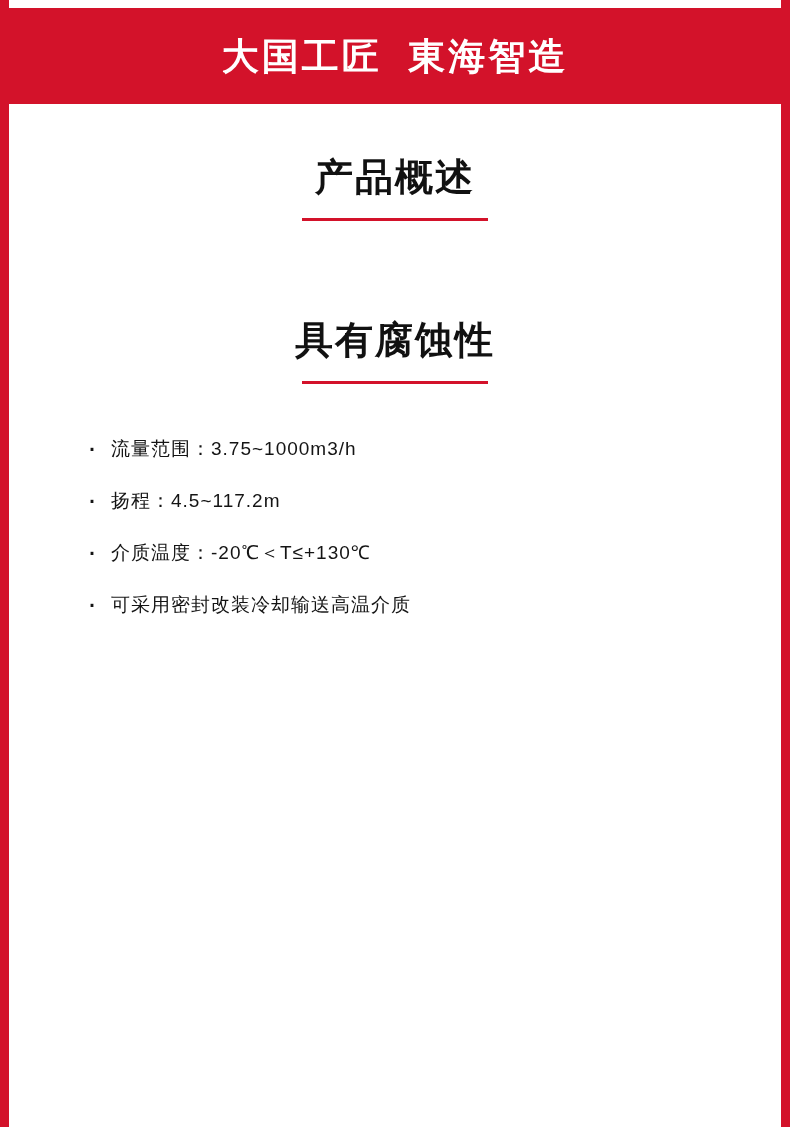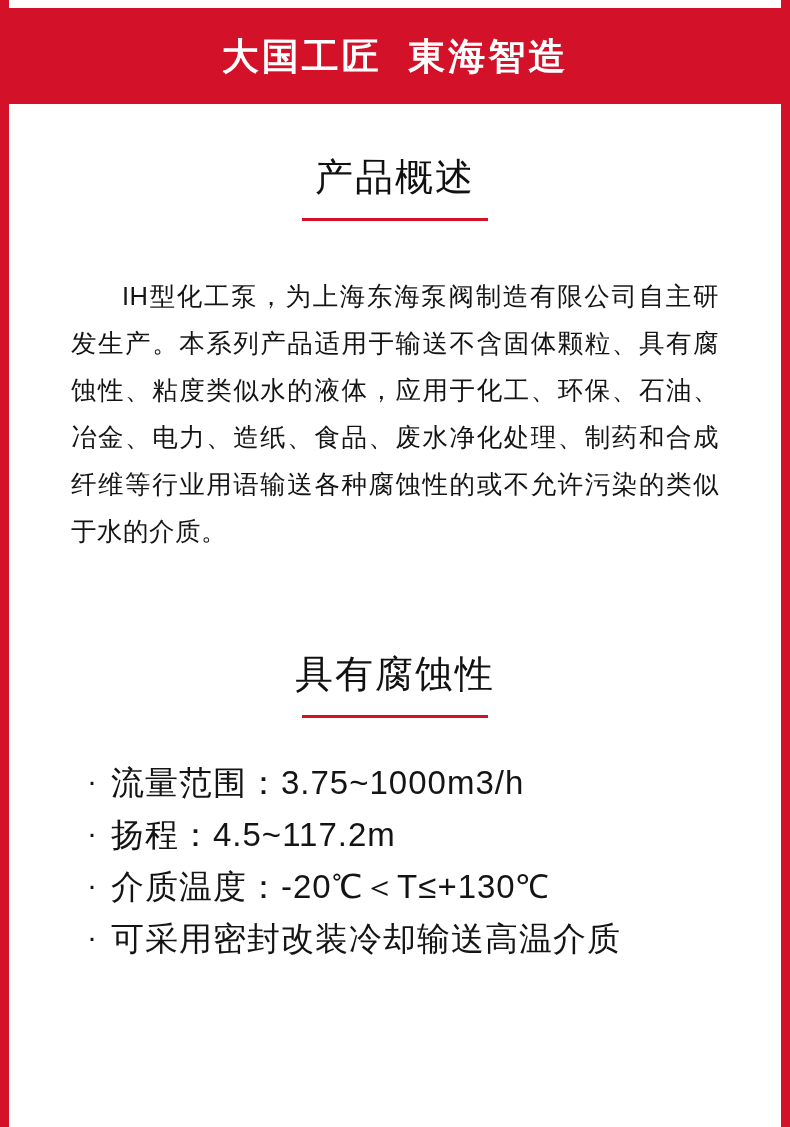--- a/index.html
+++ b/index.html
@@ -53,21 +53,21 @@
     left: 0;
     right: 0;
     bottom: 0;
     padding: 0 62px;
     box-sizing: border-box;
   }
 
   .section-heading {
     text-align: center;
     font-size: 38px;
-    font-weight: normal;
+    font-weight: bold;
     color: #111111;
     letter-spacing: 2px;
     line-height: 1;
   }
   .heading-rule {
     width: 186px;
     height: 3px;
     background: #d3122a;
     margin: 22px auto 0 auto;
   }
@@ -89,21 +89,21 @@
 
   .bullet-list {
     list-style: none;
     margin: 48px 0 0 0;
     padding: 0 0 0 14px;
   }
   .bullet-list li {
     position: relative;
     padding-left: 26px;
     margin-bottom: 18px;
-    font-size: 33px;
+    font-size: 19px;
     line-height: 34px;
     color: #141414;
     letter-spacing: 1px;
   }
   .bullet-list li::before {
     content: "·";
     position: absolute;
     left: 2px;
     top: -2px;
     font-size: 30px;
@@ -118,21 +118,20 @@
 
   <div class="banner">
     <div class="banner-title">大国工匠  東海智造</div>
   </div>
 
   <div class="content">
 
     <div id="overview-heading-wrap">
       <div class="section-heading">产品概述</div>
       <div class="heading-rule"></div>
-      <p class="body-text">IH型化工泵，为上海东海泵阀制造有限公司自主研发生产。本系列产品适用于输送不含固体颗粒、具有腐蚀性、粘度类似水的液体，应用于化工、环保、石油、冶金、电力、造纸、食品、废水净化处理、制药和合成纤维等行业用语输送各种腐蚀性的或不允许污染的类似于水的介质。</p>
     </div>
 
     <div id="conditions-heading-wrap">
       <div class="section-heading">具有腐蚀性</div>
       <div class="heading-rule"></div>
       <ul class="bullet-list">
         <li>流量范围：3.75~1000m3/h</li>
         <li>扬程：4.5~117.2m</li>
         <li>介质温度：-20℃＜T≤+130℃</li>
         <li>可采用密封改装冷却输送高温介质</li>

